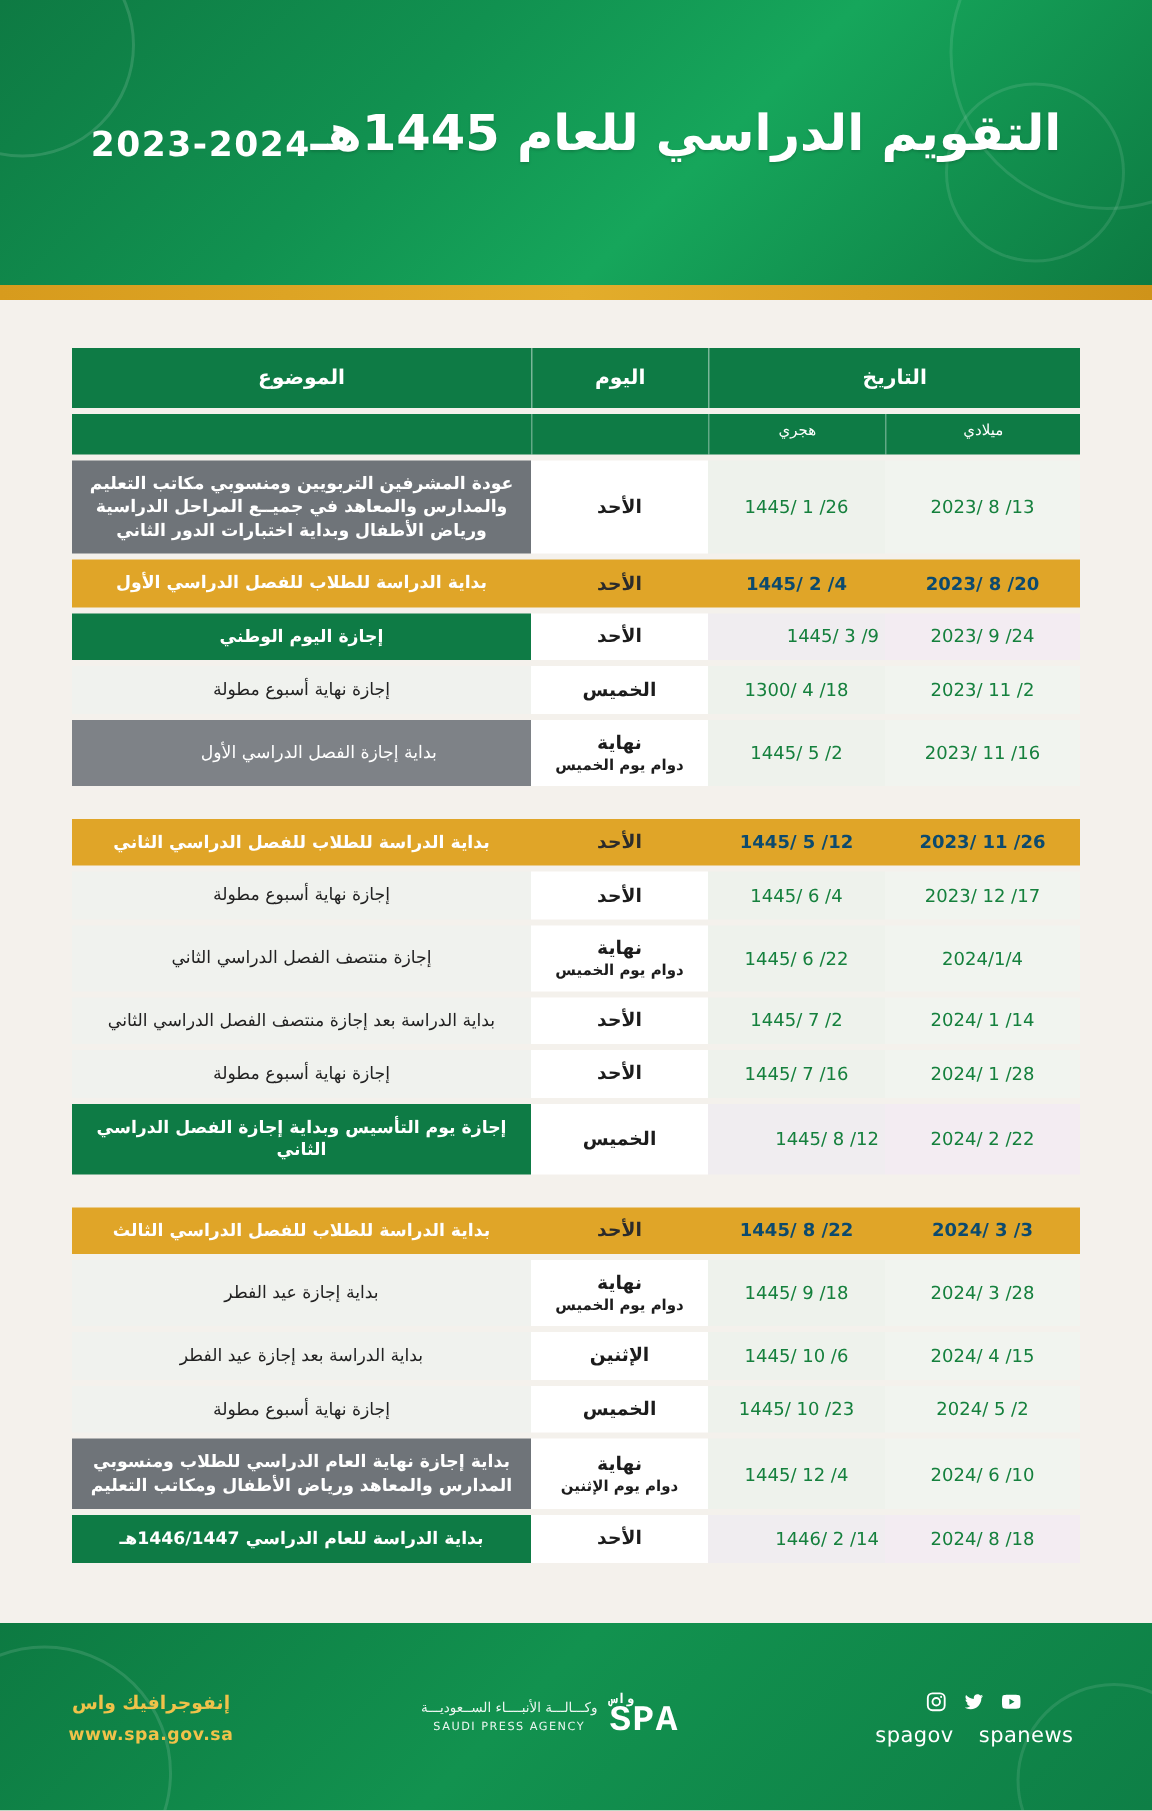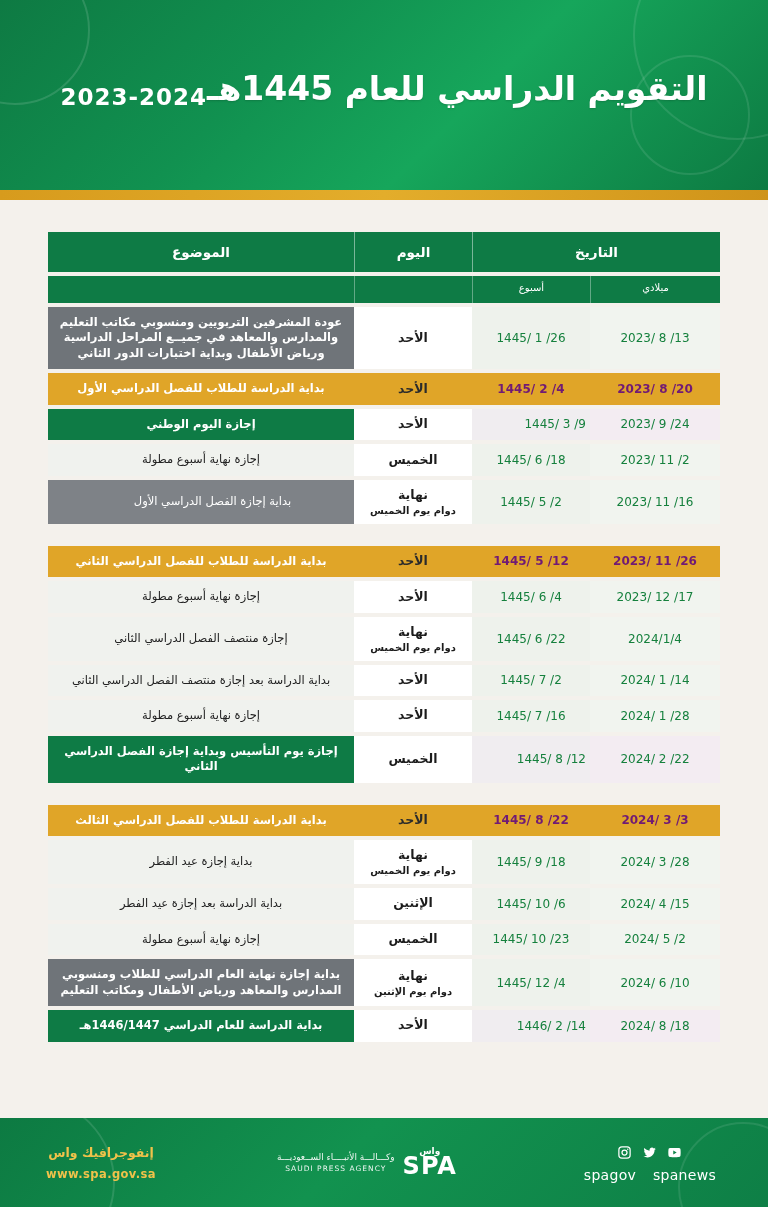--- a/index.html
+++ b/index.html
@@ -129,38 +129,38 @@
   }
   td.day small { font-weight: bold; font-size: 10px; display: block; line-height: 1.3;}
   td.subject {
     background: #f0f2ee;
     font-size: 11.5px;
     color: #222;
     padding: 8px 10px;
   }
 
   
-  tr.gold td.greg, tr.gold td.hijri { background: #e0a528; color: #701a75; font-weight: bold; }
+  tr.gold td.greg, tr.gold td.hijri { background: #e0a528; color: #0c4a6e; font-weight: bold; }
   tr.gold td.day { background: #e0a528; color: #2b2b2b; font-weight: bold; }
   tr.gold td.subject { background: #e0a528; color: #ffffff; font-weight: bold; }
 
   tr.green td.subject { background: #0e7b45; color: #ffffff; font-weight: bold; margin-left: 48px; }
   tr.green td.greg { background: #f3ecf2; }
   tr.green td.hijri { background: #f0edf0; text-align: right; }
 
   tr.grey td.subject { background: #6f7479; color: #ffffff; font-weight: bold; }
   tr.grey-light td.subject { background: #7e8287; color: #ffffff; padding-left: 33px; }
 
   tr.plain td.subject { background: #f0f2ee; color: #222; }
 
   
   .footer {
     position: absolute;
     bottom: 0; left: 0; right: 0;
-    height: 89px;
+    height: 125px;
     background: linear-gradient(135deg, #0d7a42 0%, #12924f 45%, #0e7f46 100%);
     overflow: hidden;
   }
   .footer-deco {
     position: absolute;
     width: 170px; height: 170px;
     border: 2px solid rgba(255,255,255,0.12);
     border-radius: 50%;
     left: -55px; bottom: -60px;
   }
@@ -184,21 +184,22 @@
   .f-left { text-align: center; color: #e9b235; }
   .f-left .f-title { font-size: 12.5px; font-weight: bold; color: #f0c24a; }
   .f-left .f-url { font-size: 11.5px; font-weight: bold; color: #f0c24a; margin-top: 7px; letter-spacing: .4px;}
   .spa-logo { display: flex; align-items: center; gap: 8px; }
   .spa-mark {
     color: #ffffff;
     font-size: 24px;
     font-weight: bold;
     line-height: .95;
     letter-spacing: 1px;
-    text-align: center;
+    text-align: left;
+    font-family: Liberation Mono, monospace;
   }
   .spa-mark .small { font-size: 9px; letter-spacing: 2px; display:block; }
   .spa-ar { color: #ffffff; font-size: 9px; line-height: 1.35; text-align: center; opacity: .92;}
   .spa-en { color: #ffffff; font-size: 7.5px; letter-spacing: 1px; }
   .f-social { text-align: center; color: #ffffff; }
   .f-social .icons { font-size: 15px; letter-spacing: 7px; display: flex; gap: 10px; justify-content: center; align-items:center;}
   .f-social .icons span { display:inline-block; }
   .f-social .handles { font-size: 14px; margin-top: 6px; letter-spacing: .3px; }
   .f-social .handles span { margin: 0 6px; }
   .sm-icon { width: 15px; height: 15px; display:inline-block; vertical-align: middle; }
@@ -227,21 +228,21 @@
         <col class="c-subject">
     </colgroup>
     <thead>
       <tr class="hdr-top">
         <th colspan="2" class="date-group">التاريخ</th>
         <th class="day-col">اليوم</th>
         <th>الموضوع</th>
       </tr>
       <tr class="hdr-sub">
         <th class="g-line">ميلادي</th>
-        <th class="g-line">أسبوع</th>
+        <th class="g-line">هجري</th>
         <th class="g-line"></th>
         <th></th>
       </tr>
     </thead>
     <tbody>
         <tr class="grey">
           <td class="greg">13/ 8 /2023</td>
           <td class="hijri">26/ 1 /1445</td>
           <td class="day">الأحد</td>
           <td class="subject">عودة المشرفين التربويين ومنسوبي مكاتب التعليم والمدارس والمعاهد في جميــع المراحل الدراسية ورياض الأطفال وبداية اختبارات الدور الثاني</td>
@@ -253,21 +254,21 @@
           <td class="subject">بداية الدراسة للطلاب للفصل الدراسي الأول</td>
         </tr>
         <tr class="green">
           <td class="greg">24/ 9 /2023</td>
           <td class="hijri">9/ 3 /1445</td>
           <td class="day">الأحد</td>
           <td class="subject">إجازة اليوم الوطني</td>
         </tr>
         <tr class="plain">
           <td class="greg">2/ 11 /2023</td>
-          <td class="hijri">18/ 6 /1445</td>
+          <td class="hijri">18/ 4 /1300</td>
           <td class="day">الخميس</td>
           <td class="subject">إجازة نهاية أسبوع مطولة</td>
         </tr>
         <tr class="grey-light">
           <td class="greg">16/ 11 /2023</td>
           <td class="hijri">2/ 5 /1445</td>
           <td class="day"><span>نهاية</span><small>دوام يوم الخميس</small></td>
           <td class="subject">بداية إجازة الفصل الدراسي الأول</td>
         </tr>
       </tbody>

